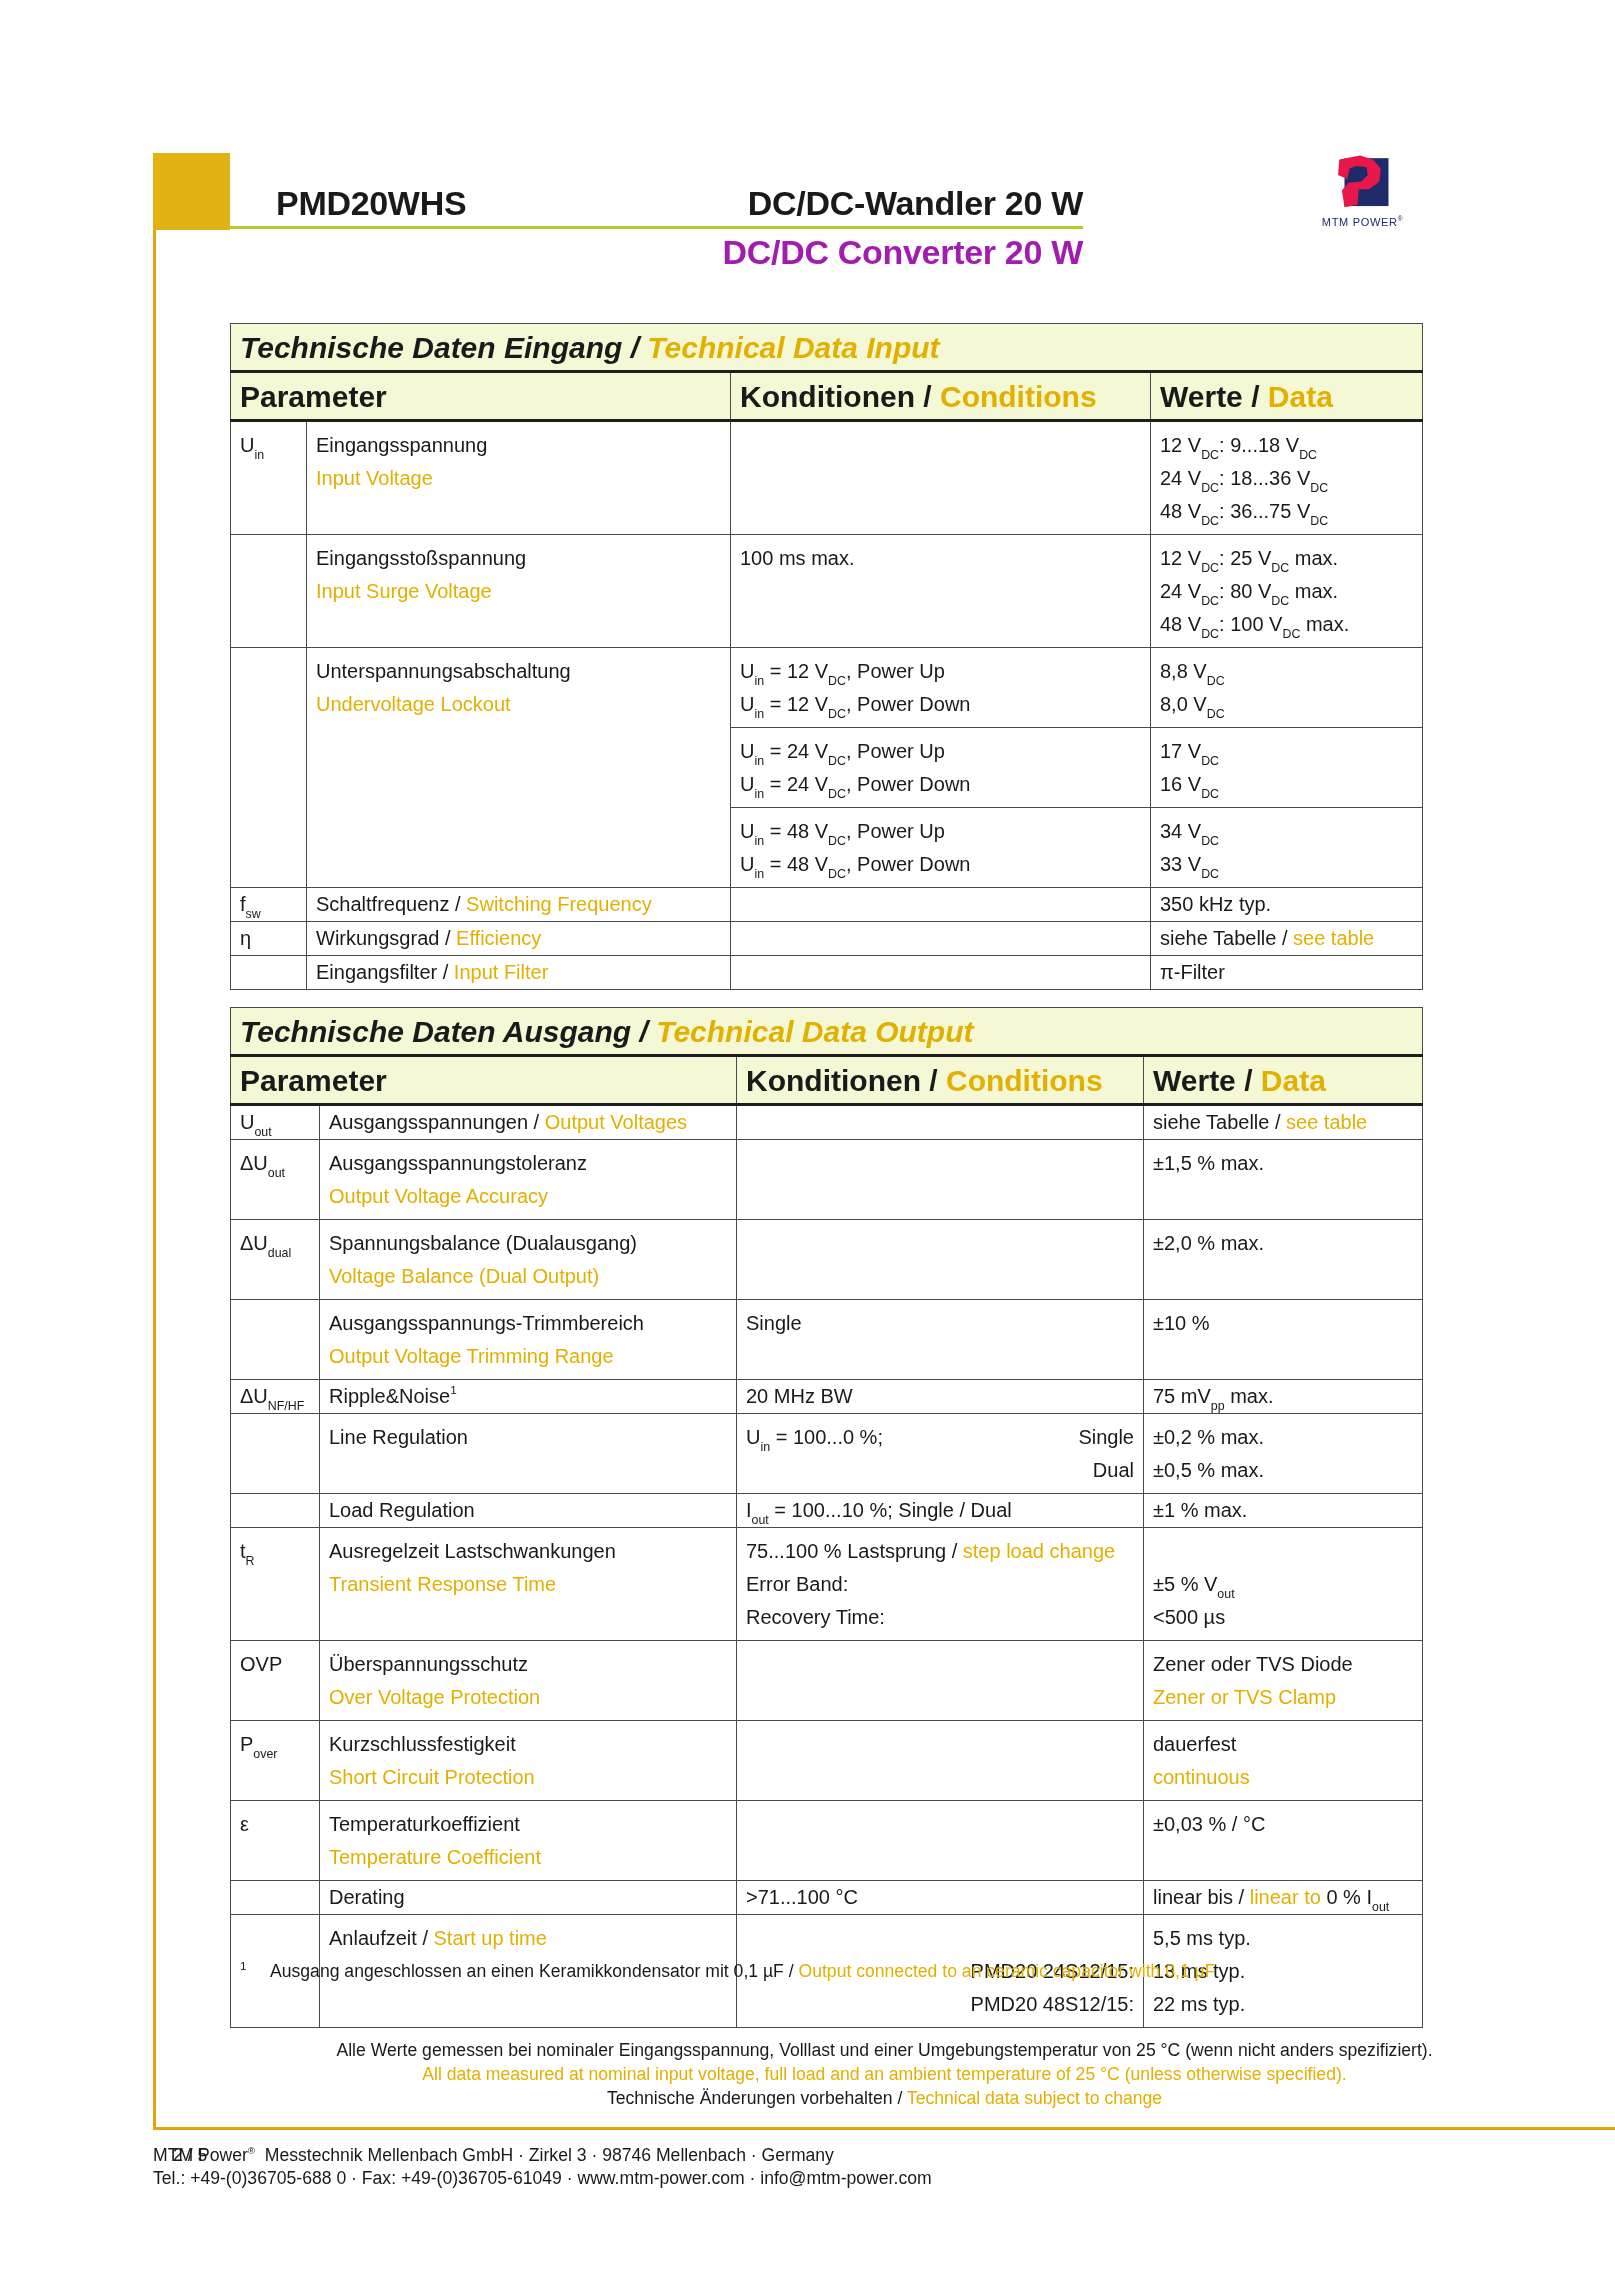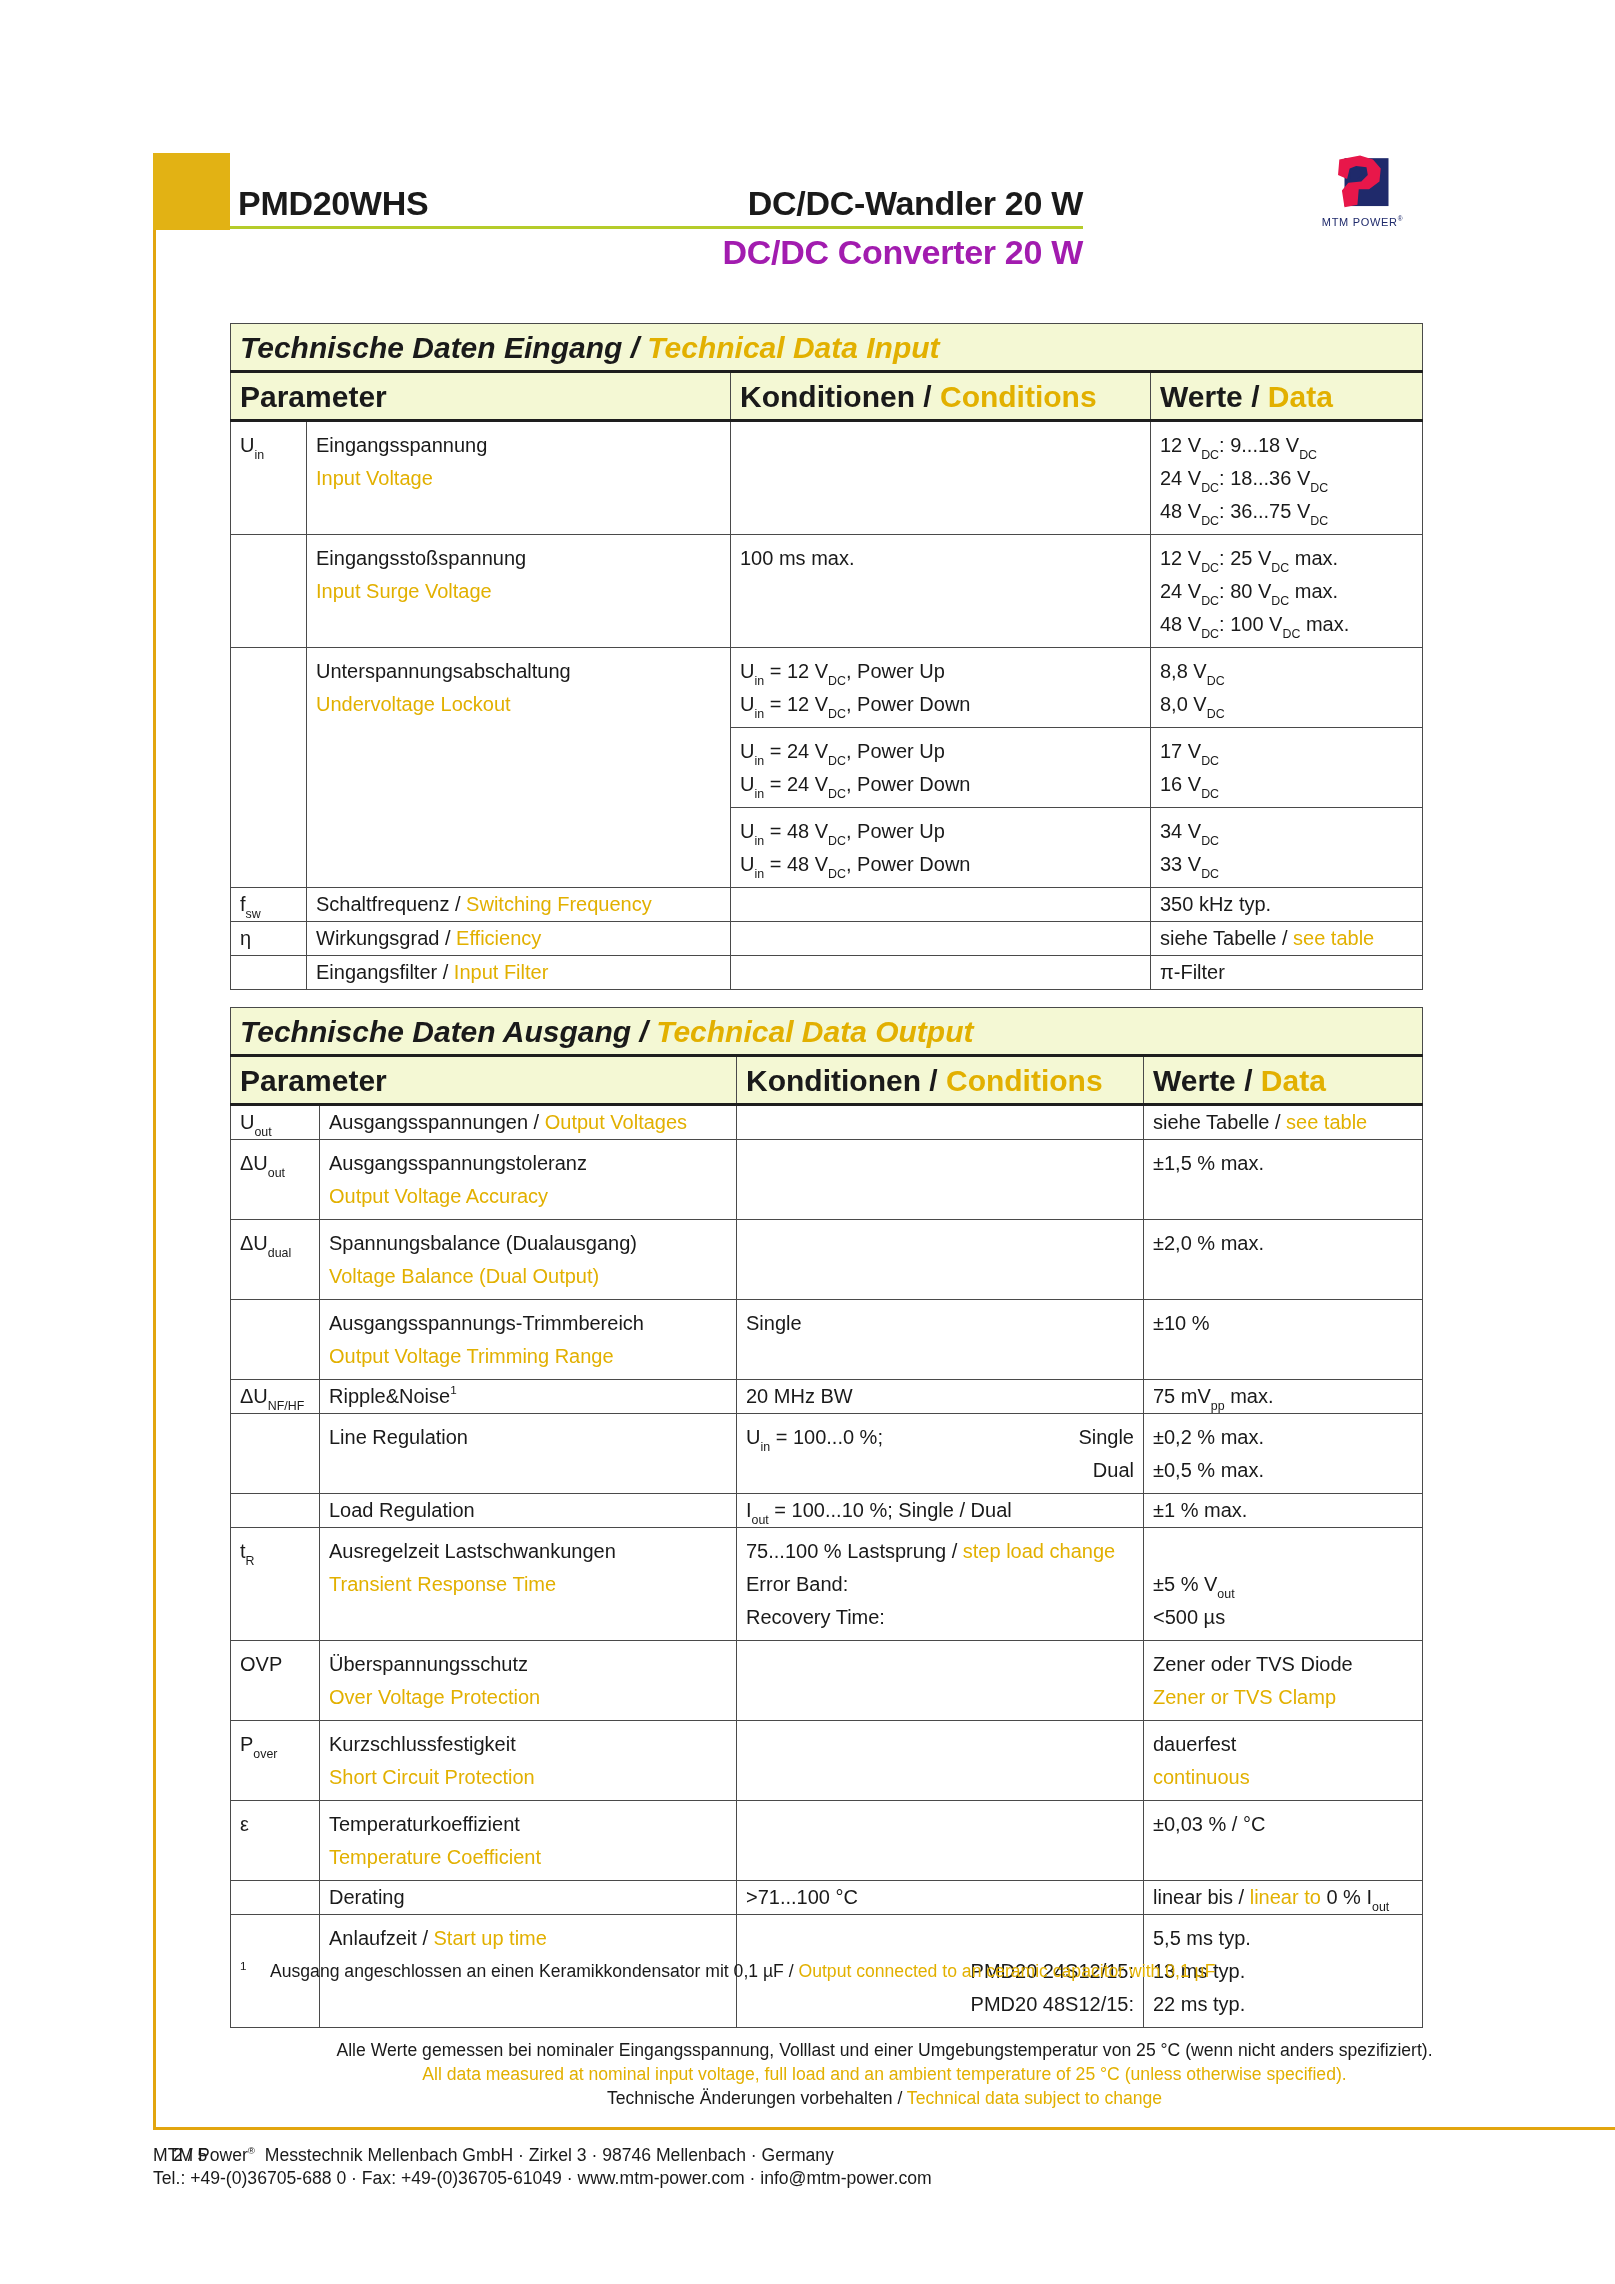--- a/index.html
+++ b/index.html
@@ -6,21 +6,21 @@
   body { width:1616px; height:2284px; position:relative; overflow:hidden;
          font-family:"Liberation Sans", sans-serif; color:#1a1a1a; }
   .abs { position:absolute; }
 
   
   #frame-left { left:153px; top:153px; width:3.3px; height:1977px; background:#e2a50f; }
   #frame-bottom { left:153px; top:2127px; width:1463px; height:3.3px; background:#e2a50f; }
   #orange-block { left:153px; top:153px; width:77px; height:77px; background:#e2b214; }
   #title-rule { left:230px; top:226px; width:853px; height:2.6px; background:#b5cc2a; }
 
-  .h-title { font-weight:bold; font-size:34px; line-height:39px; white-space:nowrap; letter-spacing:-0.3px; }
+  .h-title { font-weight:bold; font-size:34px; line-height:39px; white-space:nowrap; letter-spacing:-0.3px;margin-left:38px; }
   #product-code { left:238px; top:184px; }
   #title-de { right:533px; top:184px; text-align:right; }
   #title-en { right:533px; top:233px; color:#a21caf; text-align:right; }
 
   
   #logo { left:1330px; top:153px; width:62px; height:55px; }
   #logo-text { left:1304px; top:215px; width:117px; text-align:center; font-size:11px; color:#1f2a6b; letter-spacing:0.7px; white-space:nowrap; }
 
   
   table.spec { position:absolute; left:230px; width:1193px; border-collapse:collapse; table-layout:fixed; }

